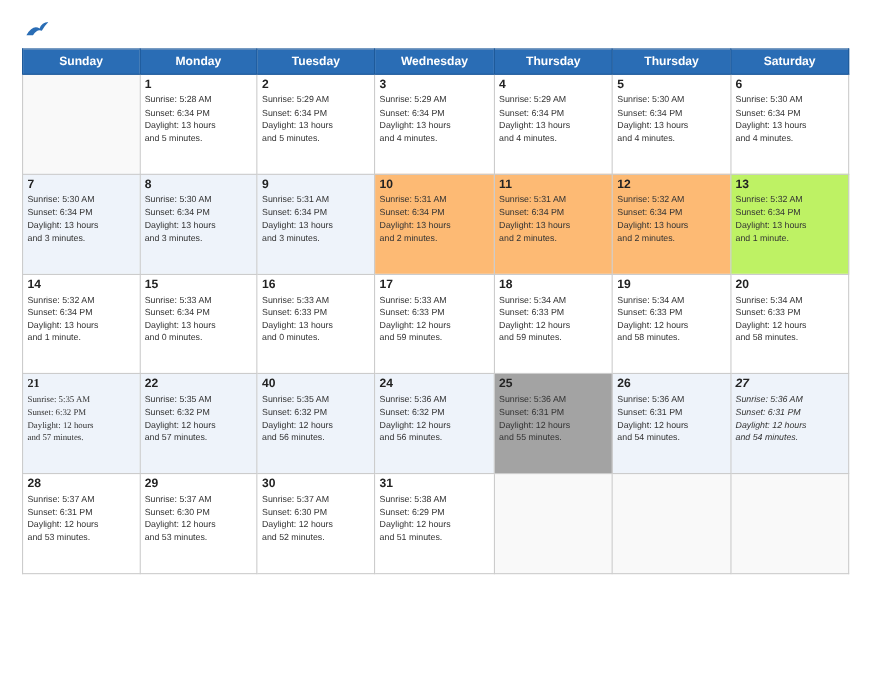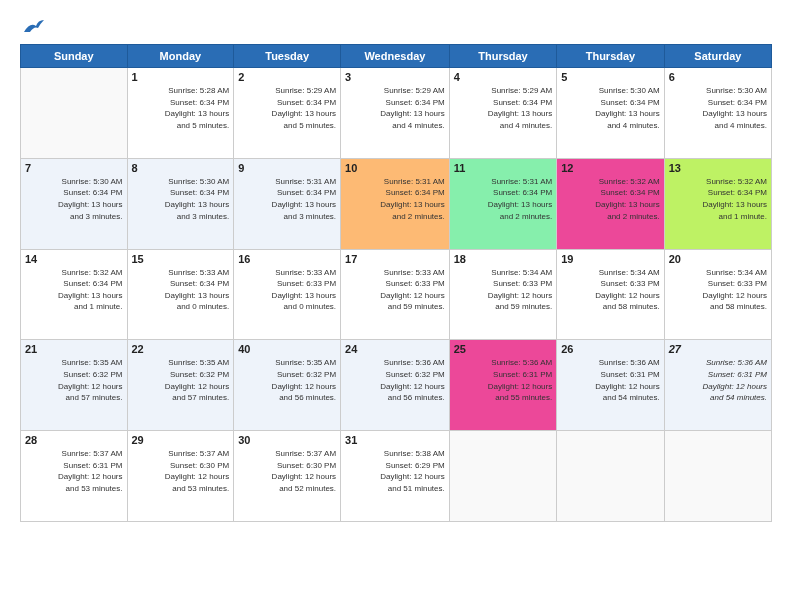--- a/index.html
+++ b/index.html
@@ -96,21 +96,20 @@
       font-size: 11px;
       font-weight: bold;
       color: #222;
       display: block;
       margin-bottom: 2px;
     }
     .cell-info {
       font-size: 8px;
       color: #333;
       line-height: 1.45;
-      text-align: right;
     }
   </style>
 </head>
 <body>
 
 <div class="page">
   <div class="header">
     <div class="logo">
       <div class="logo-text">
         <span class="logo-general"></span>
@@ -206,28 +205,28 @@
 Daylight: 13 hours
 and 3 minutes.</div>
           </td>
           <td style="background: #fdba74;">
             <span class="day-num">10</span>
             <div class="cell-info" style="white-space: pre-line;">Sunrise: 5:31 AM
 Sunset: 6:34 PM
 Daylight: 13 hours
 and 2 minutes.</div>
           </td>
-          <td style="background: #86efac;">
+          <td style="background: #fdba74;">
             <span class="day-num">11</span>
             <div class="cell-info" style="white-space: pre-line;">Sunrise: 5:31 AM
 Sunset: 6:34 PM
 Daylight: 13 hours
 and 2 minutes.</div>
           </td>
-          <td style="background: #ec4899;">
+          <td style="background: #fdba74;">
             <span class="day-num">12</span>
             <div class="cell-info" style="white-space: pre-line;">Sunrise: 5:32 AM
 Sunset: 6:34 PM
 Daylight: 13 hours
 and 2 minutes.</div>
           </td>
           <td style="background: #bef264;">
             <span class="day-num">13</span>
             <div class="cell-info" style="white-space: pre-line;">Sunrise: 5:32 AM
 Sunset: 6:34 PM
@@ -280,21 +279,21 @@
           </td>
           <td>
             <span class="day-num">20</span>
             <div class="cell-info" style="white-space: pre-line;">Sunrise: 5:34 AM
 Sunset: 6:33 PM
 Daylight: 12 hours
 and 58 minutes.</div>
           </td>
         </tr>
         <tr>
-          <td style="background: rgb(238, 243, 250);">
+          <td style="background: rgb(238, 243, 250); font-family: Liberation Serif, serif;">
             <span class="day-num">21</span>
             <div class="cell-info" style="white-space: pre-line;">Sunrise: 5:35 AM
 Sunset: 6:32 PM
 Daylight: 12 hours
 and 57 minutes.</div>
           </td>
           <td style="background: rgb(238, 243, 250);">
             <span class="day-num">22</span>
             <div class="cell-info" style="white-space: pre-line;">Sunrise: 5:35 AM
 Sunset: 6:32 PM
@@ -308,21 +307,21 @@
 Daylight: 12 hours
 and 56 minutes.</div>
           </td>
           <td style="background: rgb(238, 243, 250);">
             <span class="day-num">24</span>
             <div class="cell-info" style="white-space: pre-line;">Sunrise: 5:36 AM
 Sunset: 6:32 PM
 Daylight: 12 hours
 and 56 minutes.</div>
           </td>
-          <td style="background: #ec4899;">
+          <td style="background: #a3a3a3;">
             <span class="day-num">25</span>
             <div class="cell-info" style="white-space: pre-line;">Sunrise: 5:36 AM
 Sunset: 6:31 PM
 Daylight: 12 hours
 and 55 minutes.</div>
           </td>
           <td style="background: rgb(238, 243, 250);">
             <span class="day-num">26</span>
             <div class="cell-info" style="white-space: pre-line;">Sunrise: 5:36 AM
 Sunset: 6:31 PM

